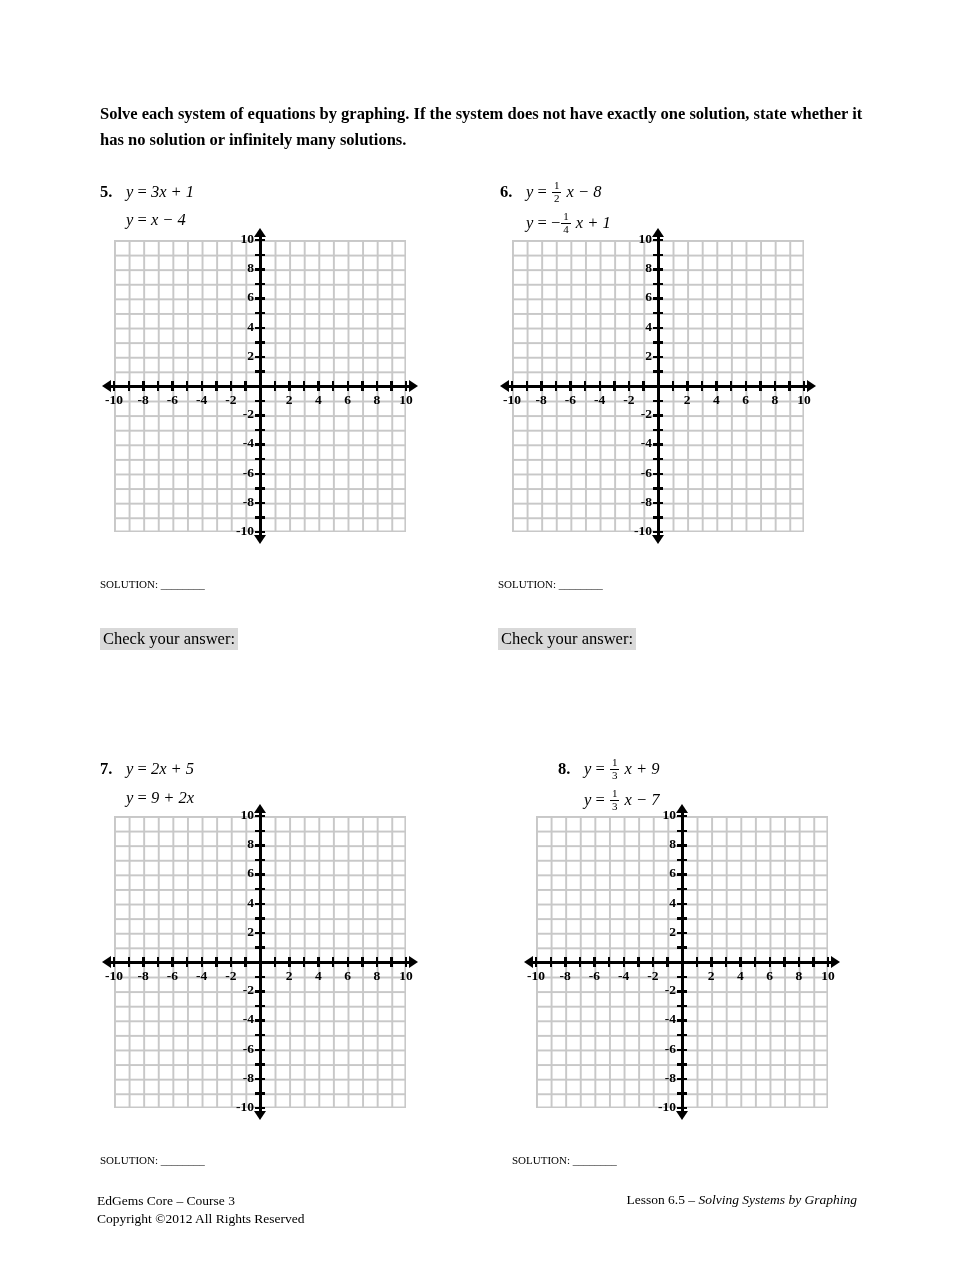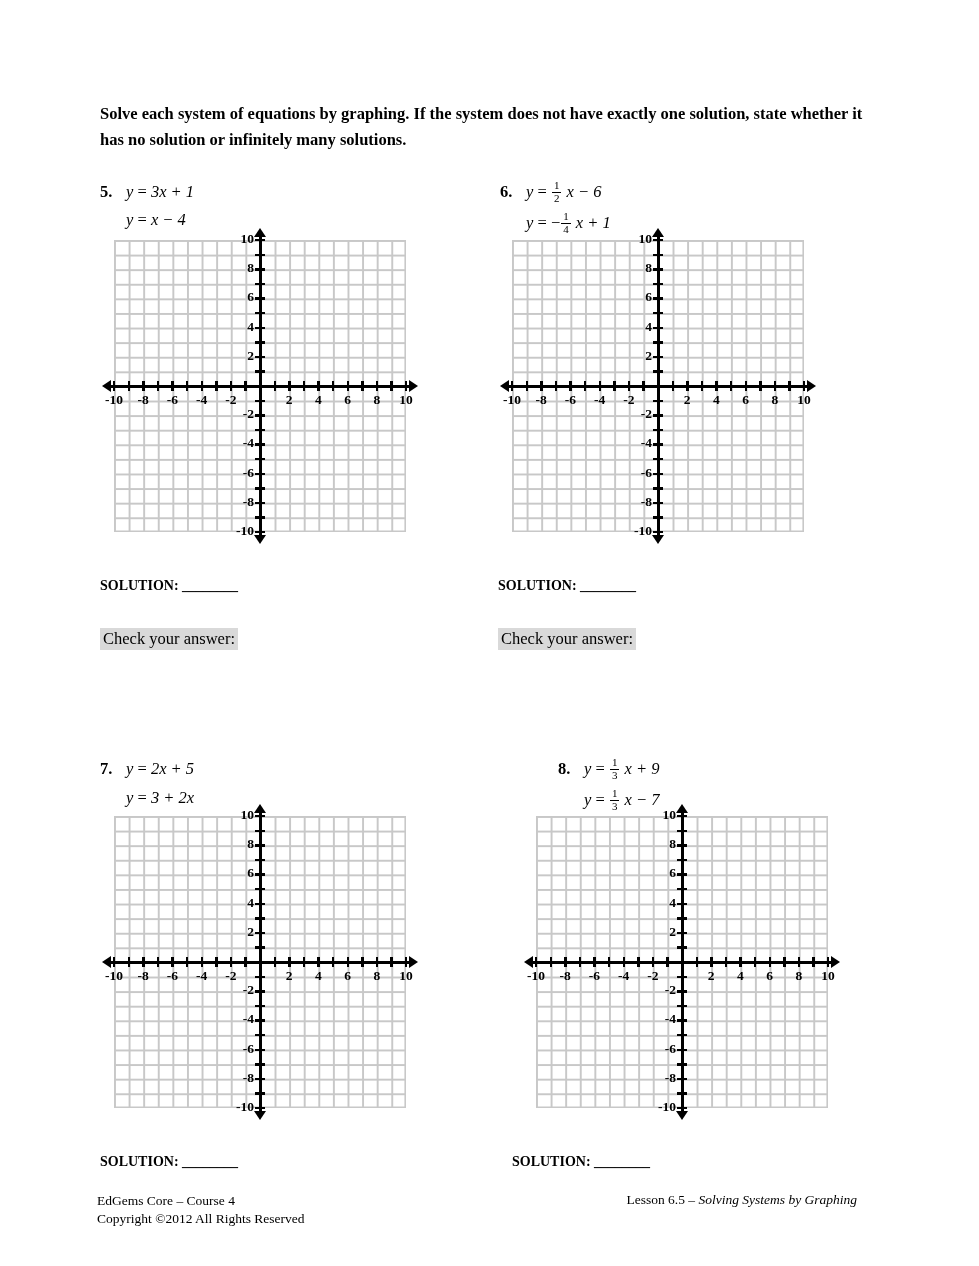--- a/index.html
+++ b/index.html
@@ -93,24 +93,23 @@
     text-align: center;
     white-space: nowrap;
   }
   .arrow {
     position: absolute;
     width: 0; height: 0;
   }
   
   .solution {
     position: absolute;
-    font-size: 14px;
+    font-size: 11px;
     font-family: "Liberation Serif", serif;
     white-space: nowrap;
-    font-weight: bold;
   }
   .check {
     position: absolute;
     font-size: 16.5px;
     font-family: "Liberation Serif", serif;
     background: #d9d9d9;
     padding: 1px 3px;
     white-space: nowrap;
   }
   
@@ -226,21 +225,21 @@
     <div class="solution" style="left:100px;top:562px;">SOLUTION: ________</div>
     <div class="check" style="left:100px;top:612px;">Check your answer:</div>
   </div>
 
   <div class="problem" style="left:0;top:0;">
     <div class="prob-num" style="left:500px;top:166px;">6.</div>
     <div class="eq" style="left:526px;top:165px;">
       <i>y</i>
       <span>=</span>
       <span class="frac"><span class="num">1</span><span class="den">2</span></span>
-      <i>x − 6</i>
+      <i>x − 8</i>
     </div>
     <div class="eq" style="left:526px;top:196px;">
       <i>y</i>
       <span>=</span>
       <span>−</span><span class="frac"><span class="num">1</span><span class="den">4</span></span>
       <i>x + 1</i>
     </div>
     <div class="graph" style="left:500px;top:212px;width:334px;height:330px;">
         <div class="gridcell-layer" style="left: 12px; top: 12px; width: 292px; height: 292px; background-color: rgb(255, 255, 255); background-image: linear-gradient(to right, rgb(200, 200, 200) 1.6px, transparent 1.6px), linear-gradient(rgb(200, 200, 200) 1.6px, transparent 1.6px); background-size: 14.6px 14.6px; box-shadow: rgb(200, 200, 200) -1.6px -1.6px 0px 0px inset;"></div>
         <div class="axis-h" style="left: 6px; top: 156.5px; width: 304px; height: 3px;"></div>
@@ -317,21 +316,21 @@
   <div class="problem" style="left:0;top:0;">
     <div class="prob-num" style="left:100px;top:743px;">7.</div>
     <div class="eq" style="left:126px;top:743px;">
       <i>y</i>
       <span>=</span>
       <i>2x + 5</i>
     </div>
     <div class="eq" style="left:126px;top:772px;">
       <i>y</i>
       <span>=</span>
-      <i>3 + 2x</i>
+      <i>9 + 2x</i>
     </div>
     <div class="graph" style="left:102px;top:788px;width:334px;height:330px;">
         <div class="gridcell-layer" style="left: 12px; top: 12px; width: 292px; height: 292px; background-color: rgb(255, 255, 255); background-image: linear-gradient(to right, rgb(200, 200, 200) 1.6px, transparent 1.6px), linear-gradient(rgb(200, 200, 200) 1.6px, transparent 1.6px); background-size: 14.6px 14.6px; box-shadow: rgb(200, 200, 200) -1.6px -1.6px 0px 0px inset;"></div>
         <div class="axis-h" style="left: 6px; top: 156.5px; width: 304px; height: 3px;"></div>
         <div class="axis-v" style="left: 156.5px; top: 6px; width: 3px; height: 304px;"></div>
         <div class="arrow" style="left: 0px; top: 152px; border-top: 6px solid transparent; border-bottom: 6px solid transparent; border-right: 9px solid rgb(0, 0, 0);"></div>
         <div class="arrow" style="left: 307px; top: 152px; border-top: 6px solid transparent; border-bottom: 6px solid transparent; border-left: 9px solid rgb(0, 0, 0);"></div>
         <div class="arrow" style="left: 152px; top: 0px; border-left: 6px solid transparent; border-right: 6px solid transparent; border-bottom: 9px solid rgb(0, 0, 0);"></div>
         <div class="arrow" style="left: 152px; top: 307px; border-left: 6px solid transparent; border-right: 6px solid transparent; border-top: 9px solid rgb(0, 0, 0);"></div>
         <div class="tick" style="left: 11px; top: 153px; width: 2.4px; height: 10px;"></div>
@@ -478,20 +477,20 @@
         <div class="axis-label" style="width: 34px; text-align: right; left: 118px; top: 178.2px;">-2</div>
         <div class="axis-label" style="width: 34px; text-align: right; left: 118px; top: 207.4px;">-4</div>
         <div class="axis-label" style="width: 34px; text-align: right; left: 118px; top: 236.6px;">-6</div>
         <div class="axis-label" style="width: 34px; text-align: right; left: 118px; top: 265.8px;">-8</div>
         <div class="axis-label" style="width: 34px; text-align: right; left: 118px; top: 295px;">-10</div>
       </div>
     <div class="solution" style="left:512px;top:1138px;">SOLUTION: ________</div>
   </div>
 
   <div class="footer-left">
-    <div>EdGems Core – Course 4</div>
+    <div>EdGems Core – Course 3</div>
     <div>Copyright ©2012 All Rights Reserved</div>
   </div>
   <div class="footer-right">
     <span>Lesson 6.5 – </span><span class="ital">Solving Systems by Graphing</span>
   </div>
 
 </div>
 
 </body></html>

